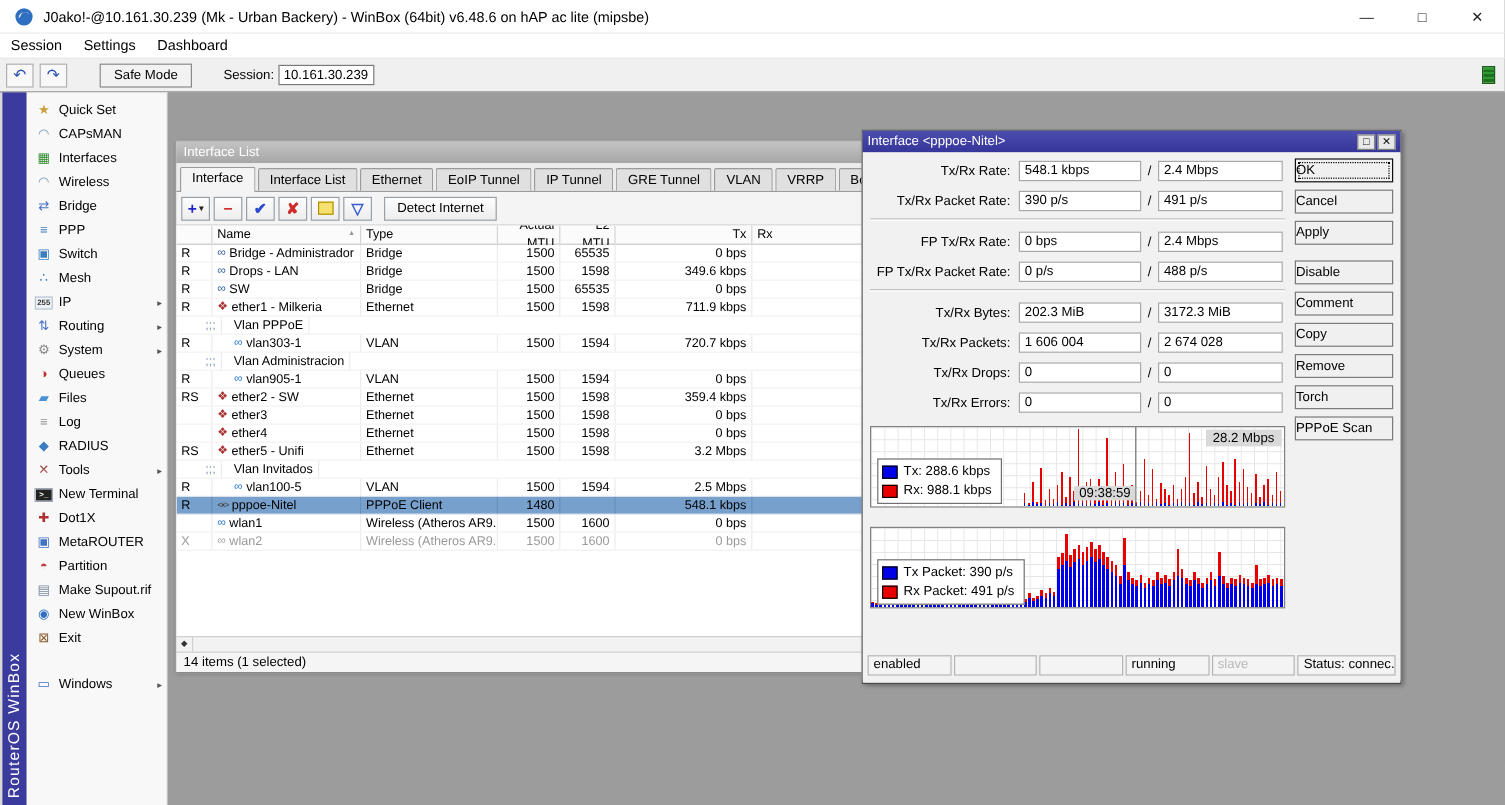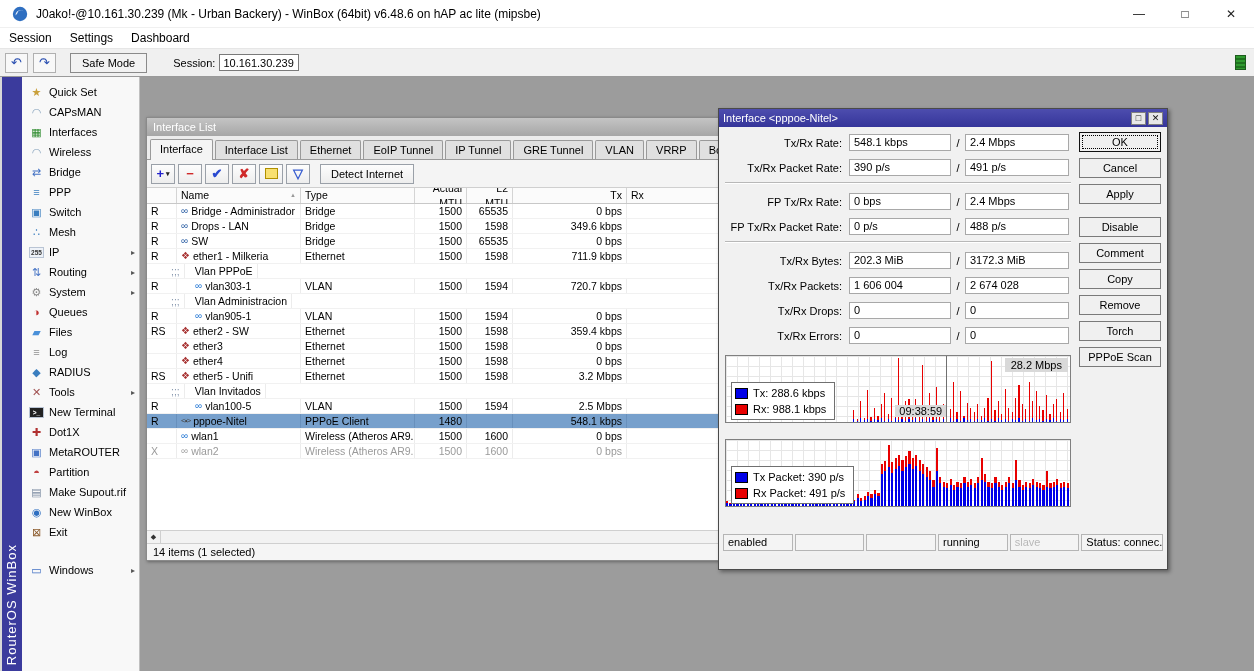--- a/index.html
+++ b/index.html
@@ -8,21 +8,21 @@
 
   
   .titlebar{height:28px;background:#fff;display:flex;align-items:center;border-bottom:1px solid #f0f0f0}
   .app-icon{margin-left:12px;width:16px;height:16px}
   .title-text{margin-left:8px;font-size:12px;flex:1;white-space:nowrap;overflow:hidden}
   .winctl{width:46px;text-align:center;font-size:12px;color:#222;height:28px;line-height:28px}
   .menubar{height:21px;background:#fff;display:flex;align-items:center;border-bottom:1px solid #e6e6e6}
   .menu-item{padding:0 9px;font-size:12px;height:21px;line-height:21px}
   .toolbar{height:28px;background:#f0f0f0;border-bottom:1px solid #9a9a9a;display:flex;align-items:center;position:relative}
   .tb-iconbtn{width:23px;height:20px;border:1px solid #b0b0b0;background:#f8f8f8;margin-left:5px;text-align:center;line-height:18px;color:#2a4fb0;font-size:13px}
-  .safe-mode{height:20px;margin-left:14px;padding:0 11px;border:1px solid #8a8a8a;background:#f2f2f2;line-height:18px}
+  .safe-mode{height:20px;margin-left:27px;padding:0 11px;border:1px solid #8a8a8a;background:#f2f2f2;line-height:18px}
   .session-label{margin-left:26px}
   .session-input{margin-left:4px;width:80px;height:17px;border:1px solid #7a7a7a;background:#fff;font-family:"Liberation Sans",sans-serif;font-size:11px;padding:0 3px}
   .conn-ind{position:absolute;right:8px;top:6px;width:11px;height:15px;border:1px solid #1d5c1d;
             background:repeating-linear-gradient(to bottom,#2f9a2f 0 2px,#1f711f 2px 4px)}
 
   
   .main{position:relative;height:594px;display:flex}
   .brandstrip{width:22px;background:#3b3b9d;position:relative;border-left:2px solid #d8d8d8}
   .brand-text{position:absolute;bottom:6px;left:2px;color:#fff;font-size:13px;letter-spacing:1px;
               writing-mode:vertical-rl;transform:rotate(180deg);white-space:nowrap}
@@ -73,35 +73,35 @@
   .trow.sel>span{border-right-color:#6890bc;border-bottom:none}
   .trow.dis{color:#9a9a9a}
   .comment-row{padding-left:20px;display:flex;gap:6px;align-items:center}
   .cmt-marks{color:#8a9ab0}
   .hscroll{height:13px;background:#f2f2f2;border-top:1px solid #cfcfcf;display:flex}
   .hs-btn{width:14px;border-right:1px solid #cfcfcf;text-align:center;font-size:7px;line-height:12px;color:#333}
   .lstatus{height:17px;background:#f5f5f5;border-top:1px solid #cfcfcf;padding:2px 6px}
 
   
   .dlg{left:578px;top:31px;width:450px;height:462px;border:1px solid #4a4a4a;z-index:5;
-       box-shadow:2px 2px 4px rgba(0,0,0,.4);padding-bottom:14px}
+       box-shadow:2px 2px 4px rgba(0,0,0,.4);padding-bottom:2px}
   .dlg-title{background:linear-gradient(#4d4dae,#35359a);height:18px;color:#fff;display:flex;align-items:center;padding:0 4px}
   .dlg-title-text{flex:1}
   .ttl-btn{width:15px;height:13px;background:#e8e8e8;border:1px solid #808080;color:#111;
            font-size:9px;line-height:11px;text-align:center;margin-left:2px}
   .dlg-body{flex:1;position:relative;background:#f1f1f1}
   .dlg-fields{position:absolute;left:6px;top:5px;width:346px}
   .frow{display:flex;align-items:center;height:21px;margin-bottom:4px}
   .flabel{width:124px;text-align:right;padding-right:7px;white-space:nowrap}
   .finput{width:102px;height:17px;border:1px solid #a8a8a8;background:#fff;padding:0 4px;line-height:15px;white-space:nowrap;overflow:hidden}
   .fslash{width:14px;text-align:center}
   .finput.f2{width:104px}
   .fsep{border-top:1px solid #b8b8b8;border-bottom:1px solid #fff;margin:3px 0 7px 0}
   .dlg-buttons{position:absolute;top:5px;right:6px;width:82px}
-  .dbtn{height:20px;border:1px solid #7a7a7a;background:#f0f0f0;text-align:center;line-height:18px;margin-bottom:6px}
+  .dbtn{height:20px;border:1px solid #7a7a7a;background:#f0f0f0;text-align:left;line-height:18px;margin-bottom:6px}
   .dbtn.focus{border-color:#111;outline:1px dotted #000;outline-offset:-4px}
   .dbtn.grp{margin-top:13px}
   .chart{position:absolute;left:6px;width:346px;height:68px;border:1px solid #808080;background:#fff;
          background-image:linear-gradient(to right,#e6e6e6 1px,transparent 1px),linear-gradient(to bottom,#e6e6e6 1px,transparent 1px);
          background-size:11px 10px}
   .chart svg{position:absolute;left:0;top:0;width:100%;height:100%}
   #chart1{top:228px}
   #chart2{top:312px}
   .legend{position:absolute;left:5px;top:26px;background:#fff;border:1px solid #707070;padding:2px 8px 2px 3px;z-index:3}
   .leg-row{display:flex;align-items:center;gap:5px;height:16px;white-space:nowrap}

